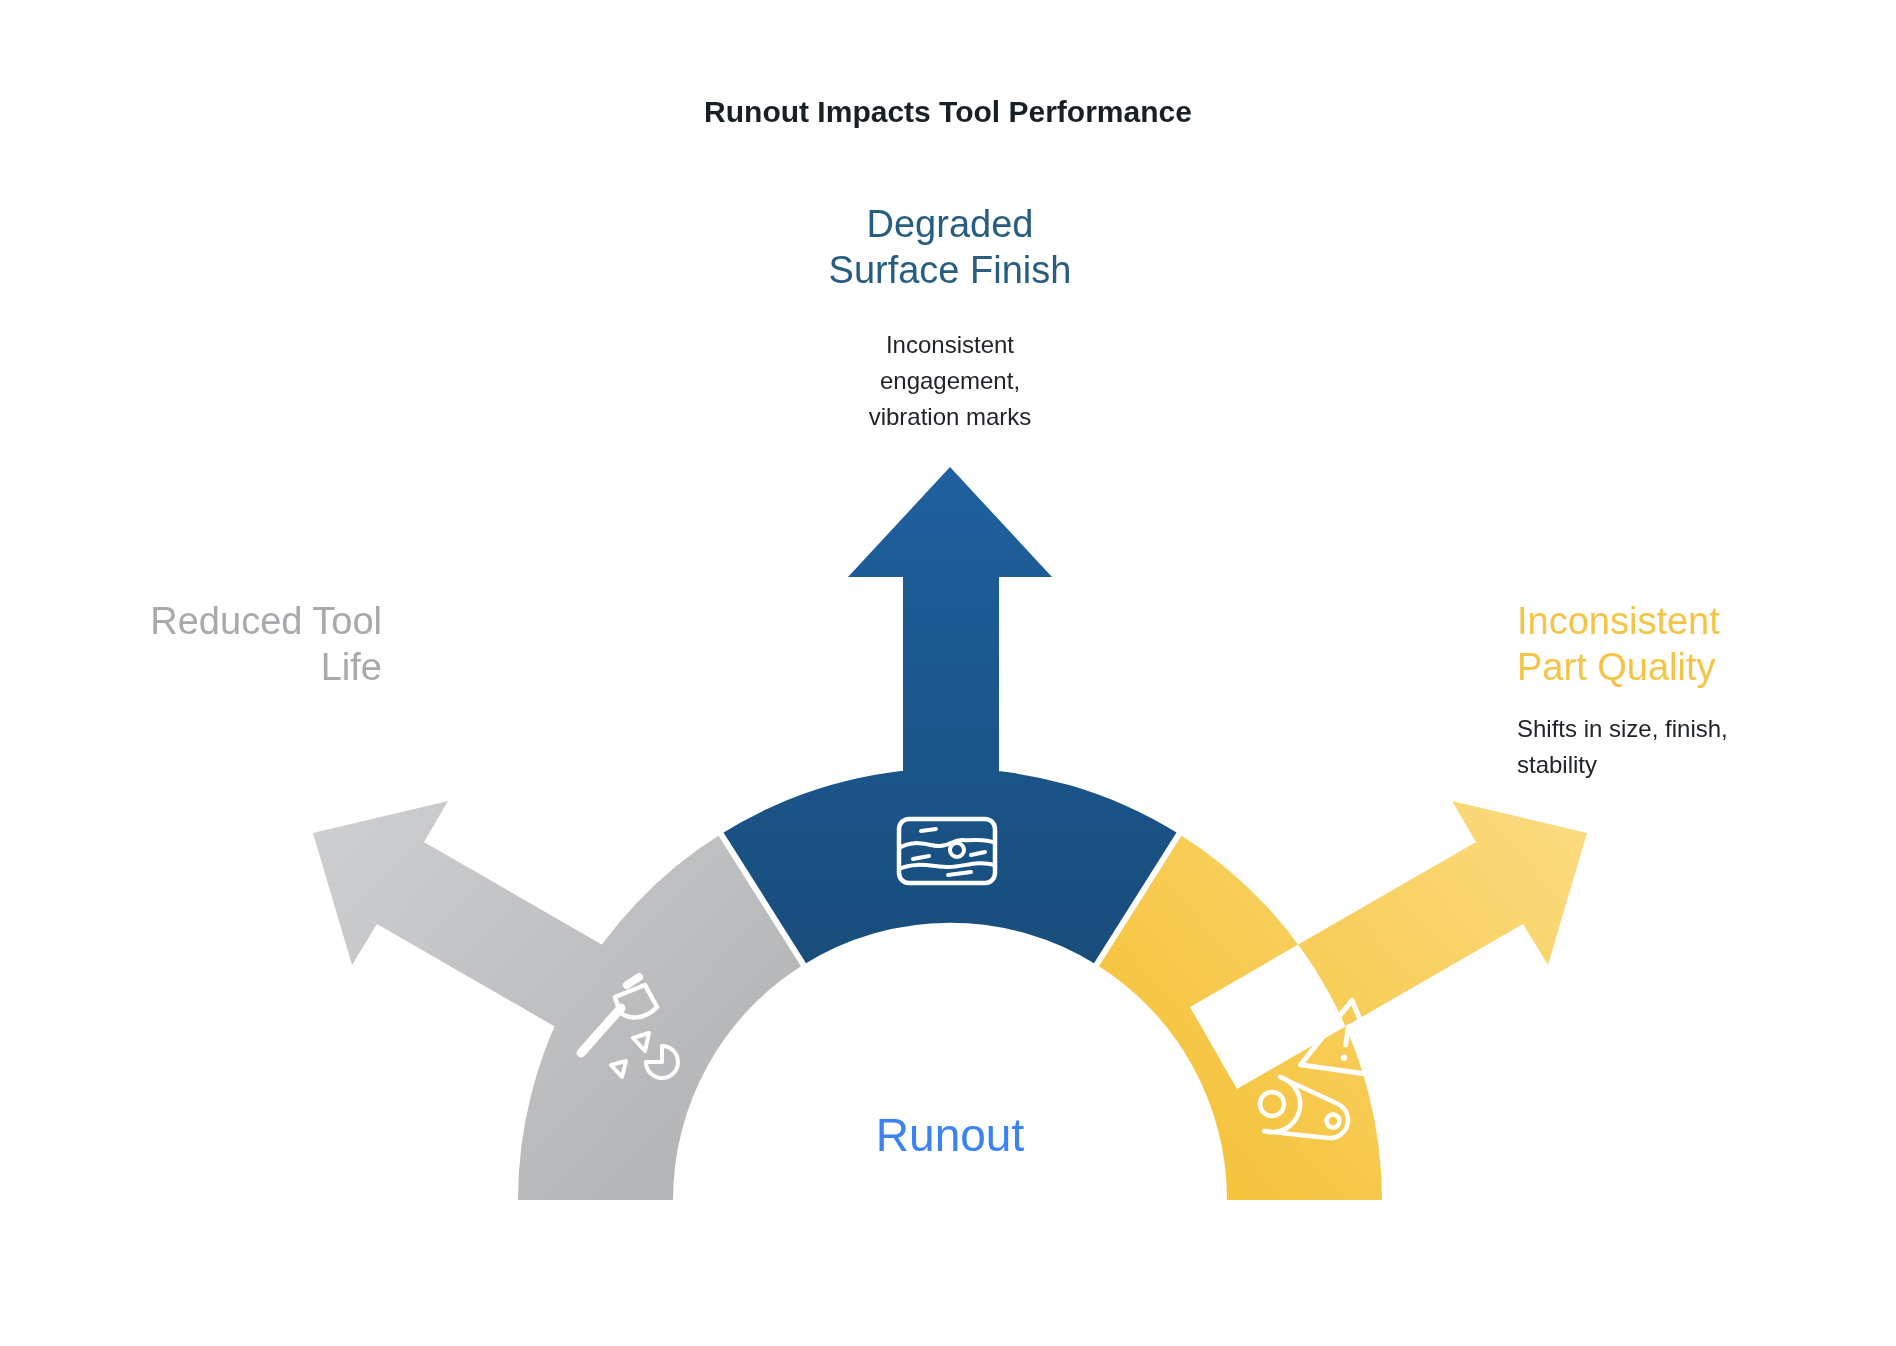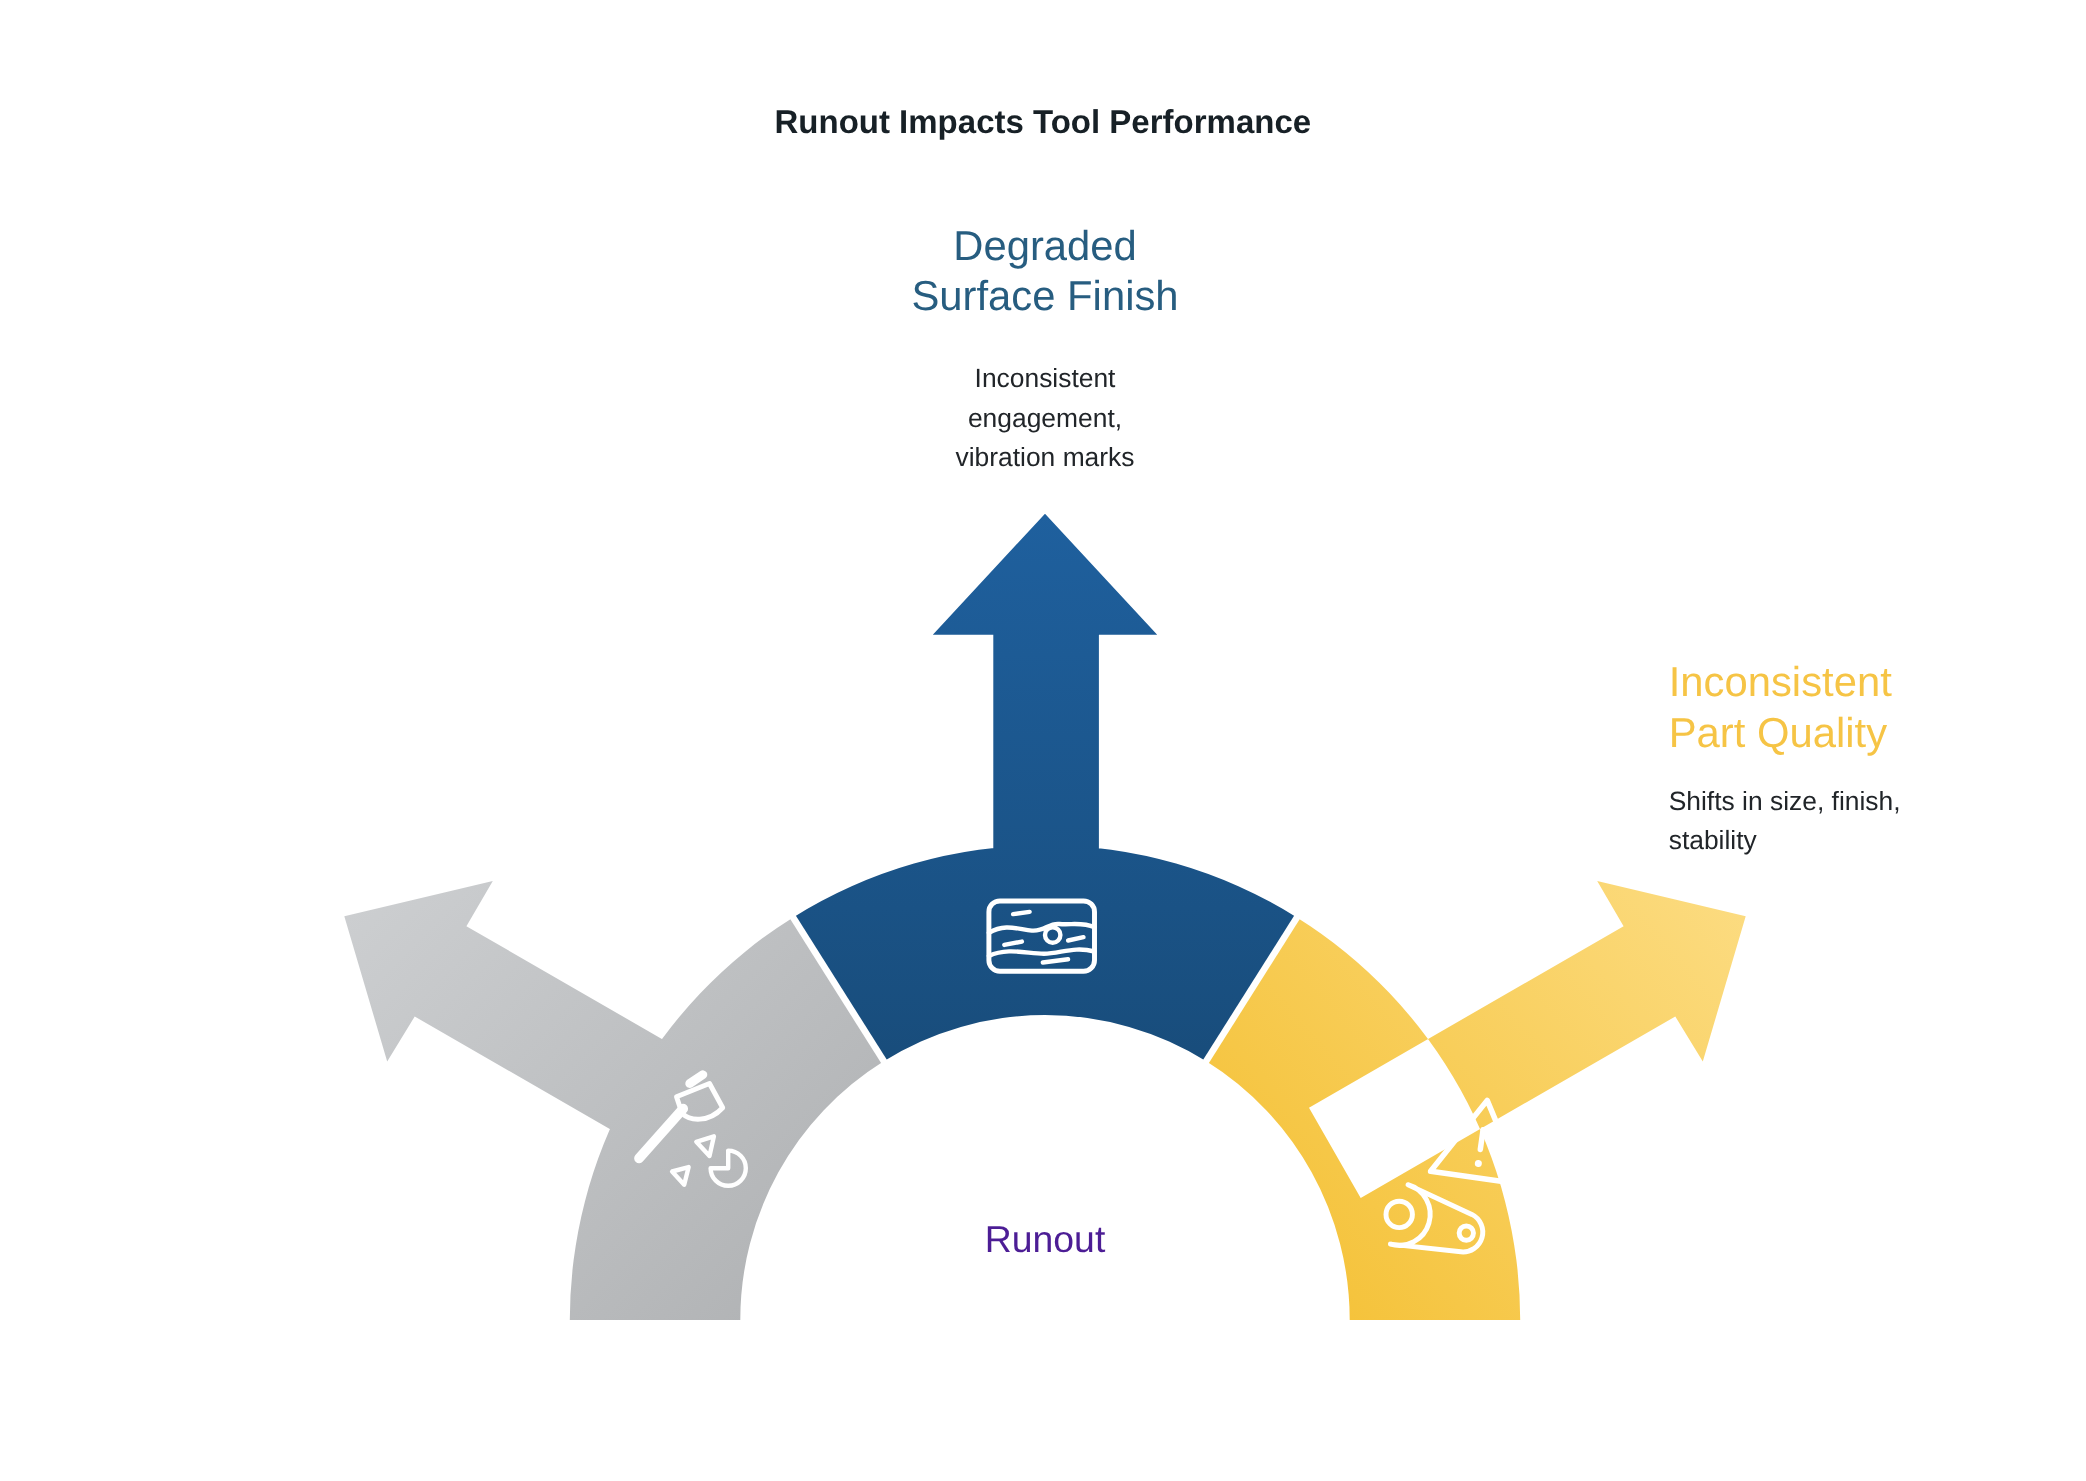--- a/index.html
+++ b/index.html
@@ -72,23 +72,23 @@
     text-align: left;
   }
   .label-right .heading { color: #f6c445; }
   .label-right .desc { margin-top: 21px; }
   .center-label {
     position: absolute;
     left: 750px;
     width: 400px;
     top: 1108px;
     text-align: center;
-    font-size: 34px;
+    font-size: 46px;
     font-weight: 400;
-    color: #4c1d95;
+    color: #3b82f6;
   }
 </style>
 </head>
 <body>
 
 <div class="stage">
 
   <svg class="diagram-svg" width="1896" height="1346" viewBox="0 0 1896 1346" xmlns="http://www.w3.org/2000/svg">
     <defs>
       <linearGradient id="grad-gray" gradientUnits="userSpaceOnUse" x1="300" y1="820" x2="700" y2="1210">
@@ -157,20 +157,22 @@
 
   <div class="label label-top">
     <div class="heading">Degraded
 Surface Finish</div>
     <div class="desc">Inconsistent
 engagement,
 vibration marks</div>
   </div>
 
   <div class="label label-left">
+    <div class="heading">Reduced Tool
+Life</div>
   </div>
 
   <div class="label label-right">
     <div class="heading">Inconsistent
 Part Quality</div>
     <div class="desc">Shifts in size, finish,
 stability</div>
   </div>
 
   <div class="center-label">Runout</div>

